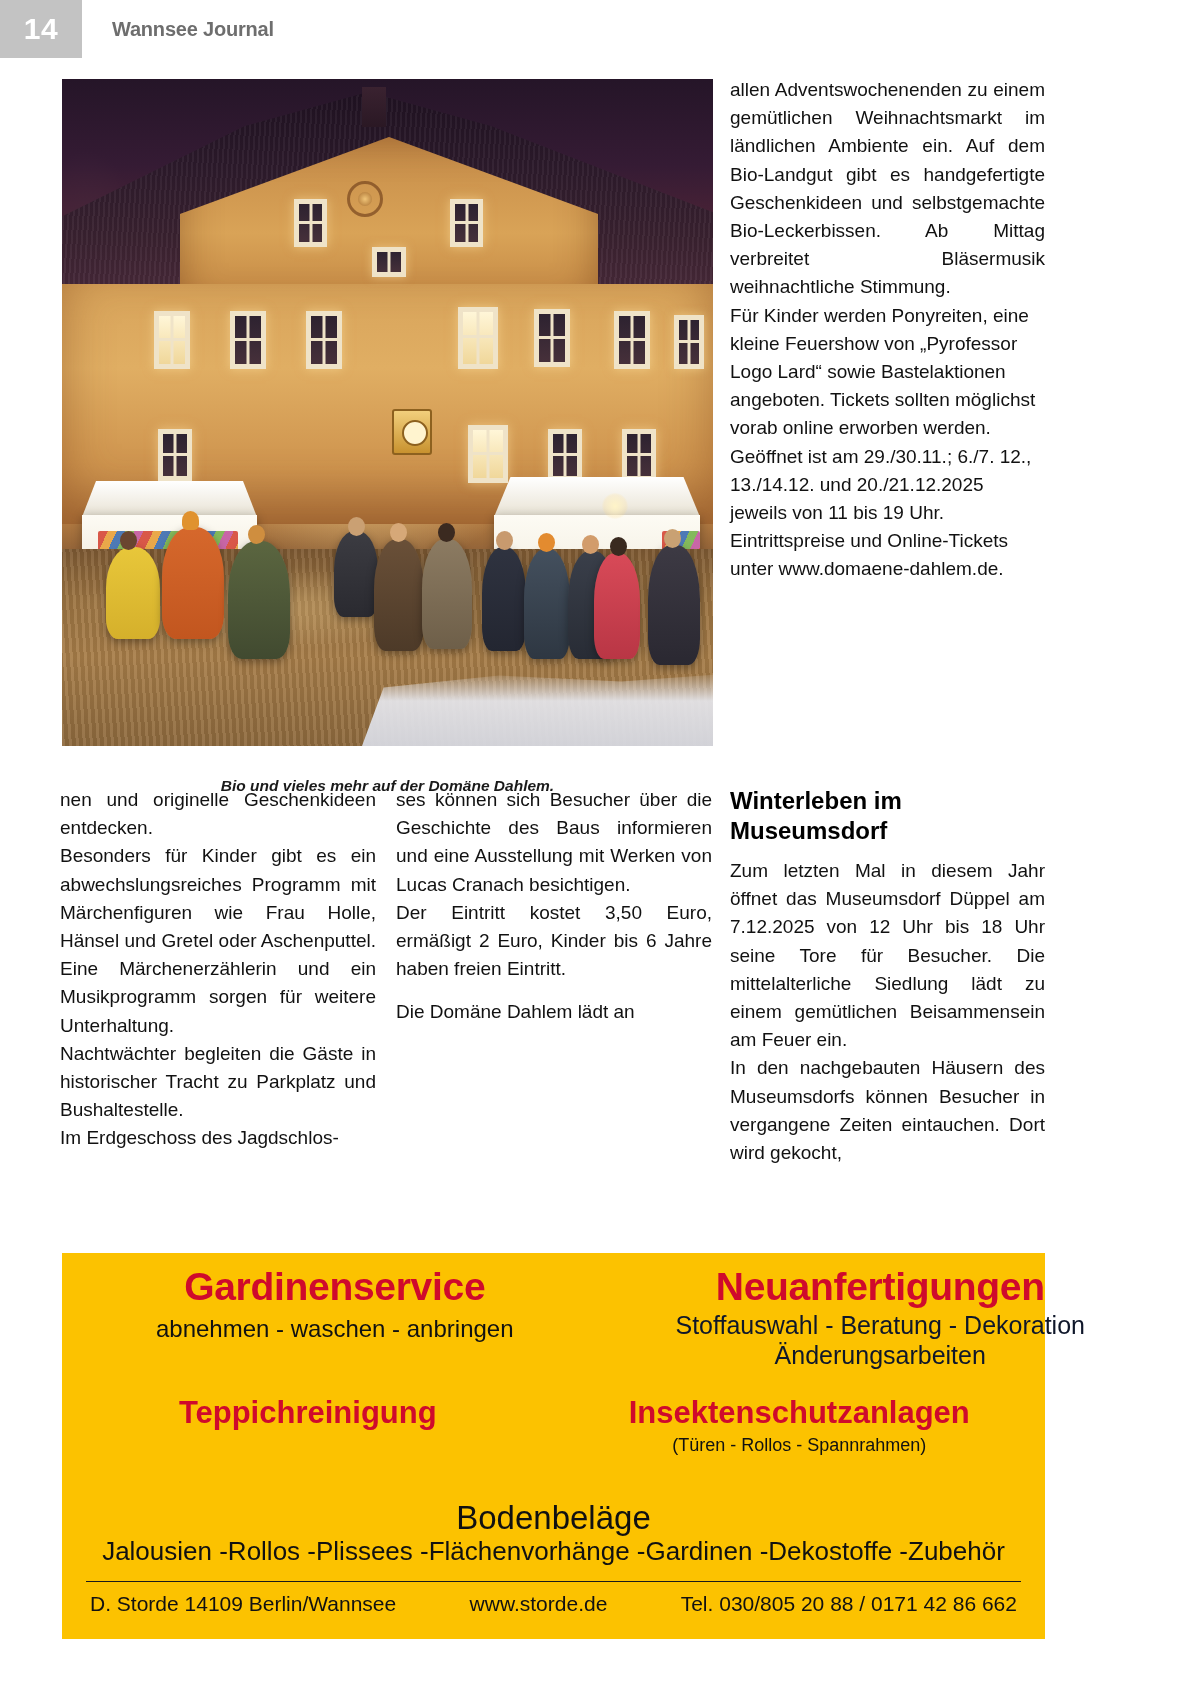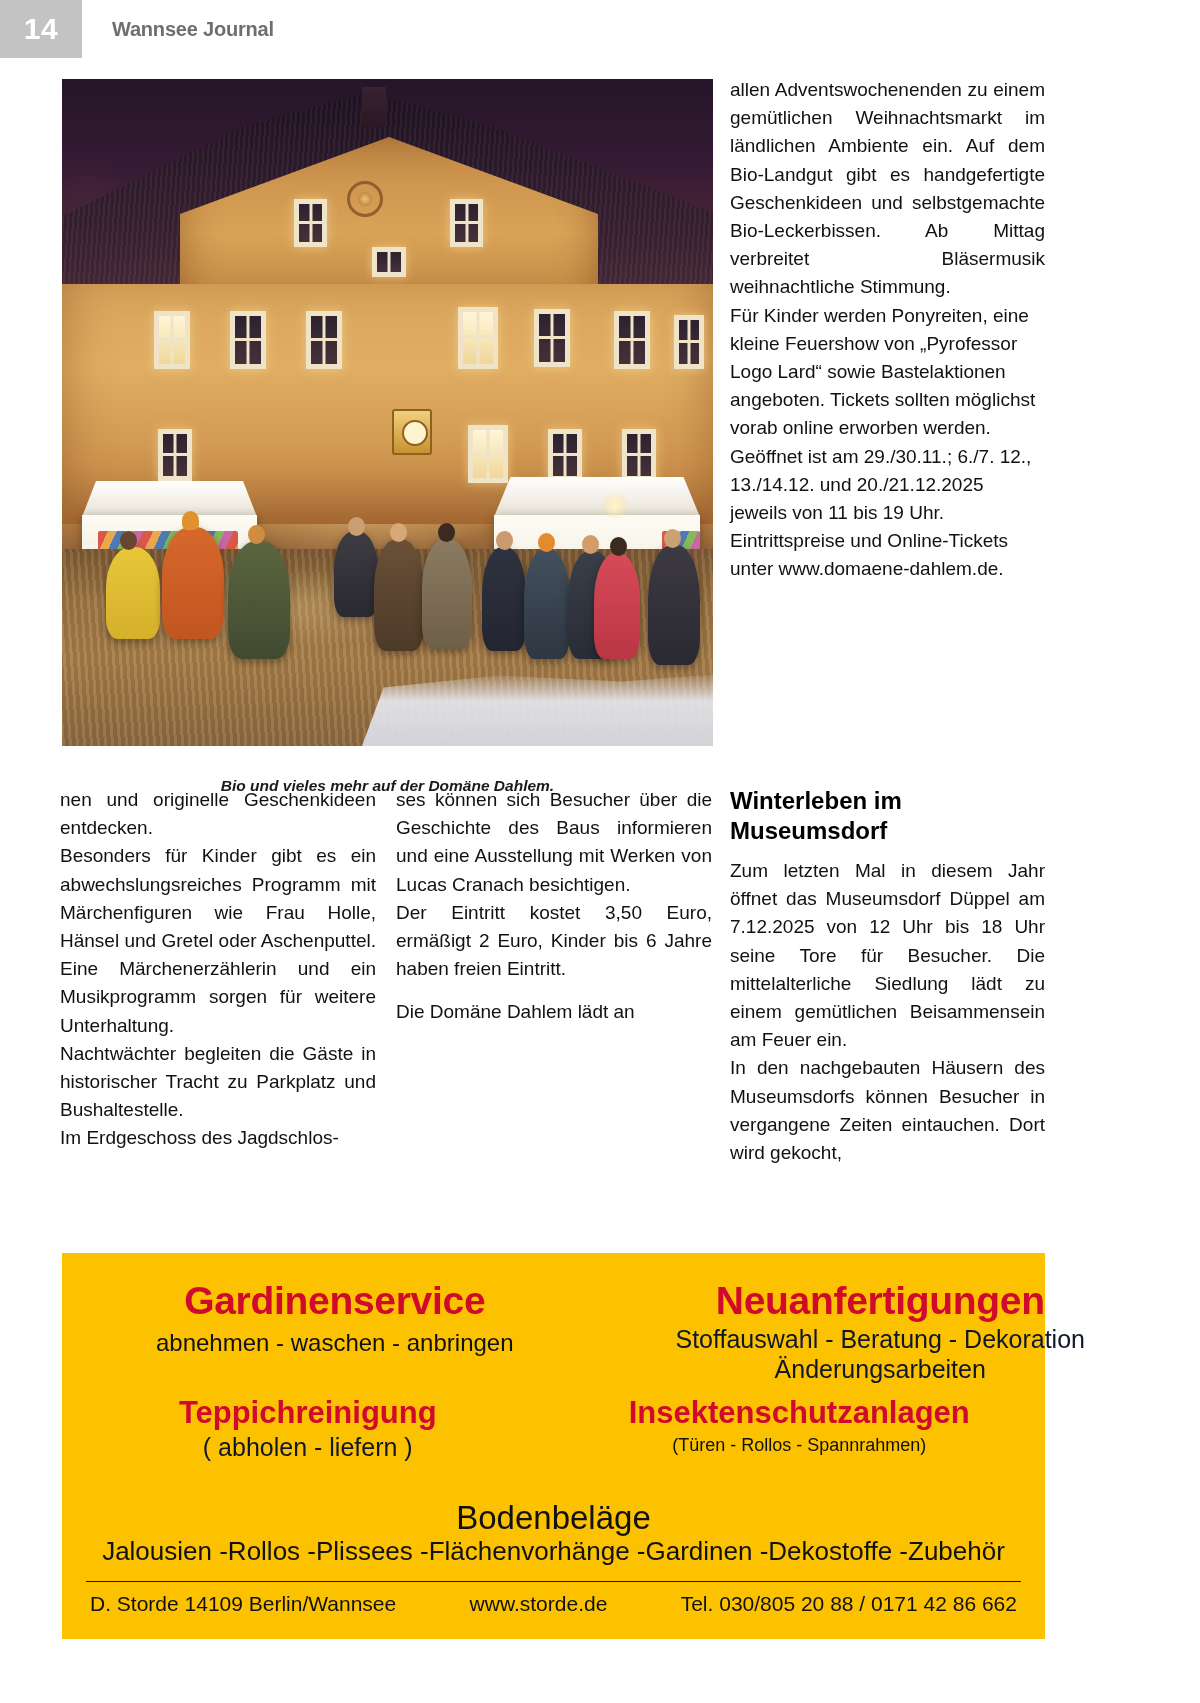--- a/index.html
+++ b/index.html
@@ -198,21 +198,21 @@
   #col-right    { left: 730px; top: 786px; width: 315px; }
 
   
   .ad {
     position: absolute;
     left: 62px; top: 1253px;
     width: 983px; height: 386px;
     background: #fcc200;
   }
   .ad-grid {
-    position: absolute; left: 0; top: 26px; width: 1091px;
+    position: absolute; left: 0; top: 12px; width: 1091px;
     display: flex;
   }
   .ad-col { width: 50%; text-align: center; }
   .ad-h1 {
     color: #cf0a2c;
     font-weight: bold;
     font-size: 39px;
     letter-spacing: -0.3px;
     line-height: 44px;
   }
@@ -422,21 +422,20 @@
     <div class="ad-col">
       <div class="ad-h1">Neuanfertigungen</div>
       <div class="ad-sub2">Stoffauswahl - Beratung - Dekoration</div>
       <div class="ad-sub2">Änderungsarbeiten</div>
     </div>
   </div>
 
   <div class="ad-row2">
     <div class="ad-col">
       <div class="ad-h2">Teppichreinigung</div>
-      <div class="ad-sub2">( abholen - liefern )</div>
     </div>
     <div class="ad-col">
       <div class="ad-h2">Insektenschutzanlagen</div>
       <div class="ad-sub-small">(Türen - Rollos - Spannrahmen)</div>
     </div>
   </div>
 
   <div class="ad-bodenbelaege">Bodenbeläge</div>
   <div class="ad-products">Jalousien -Rollos -Plissees -Flächenvorhänge -Gardinen -Dekostoffe -Zubehör</div>
 

